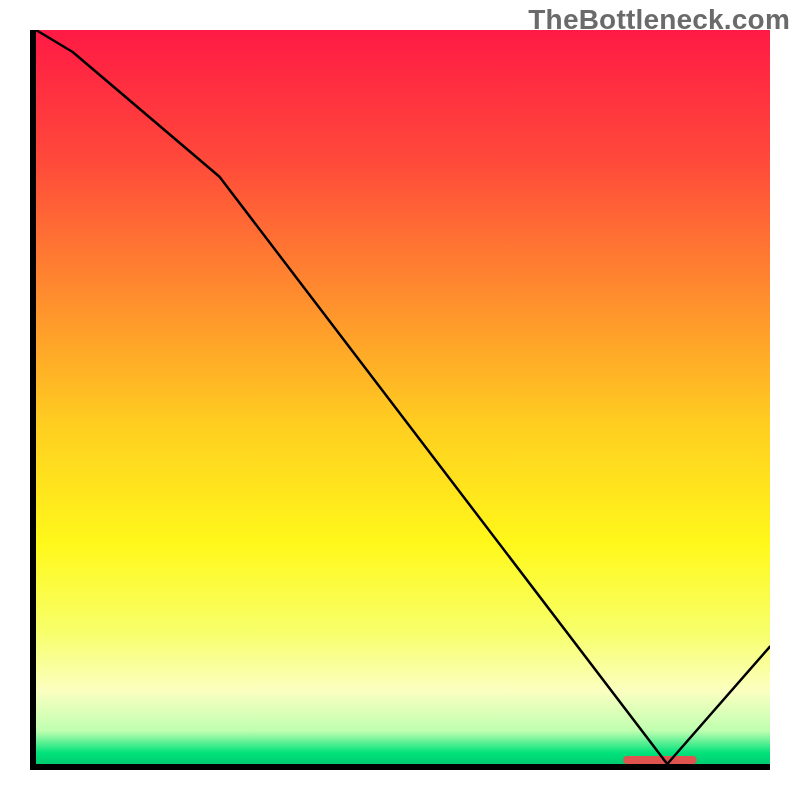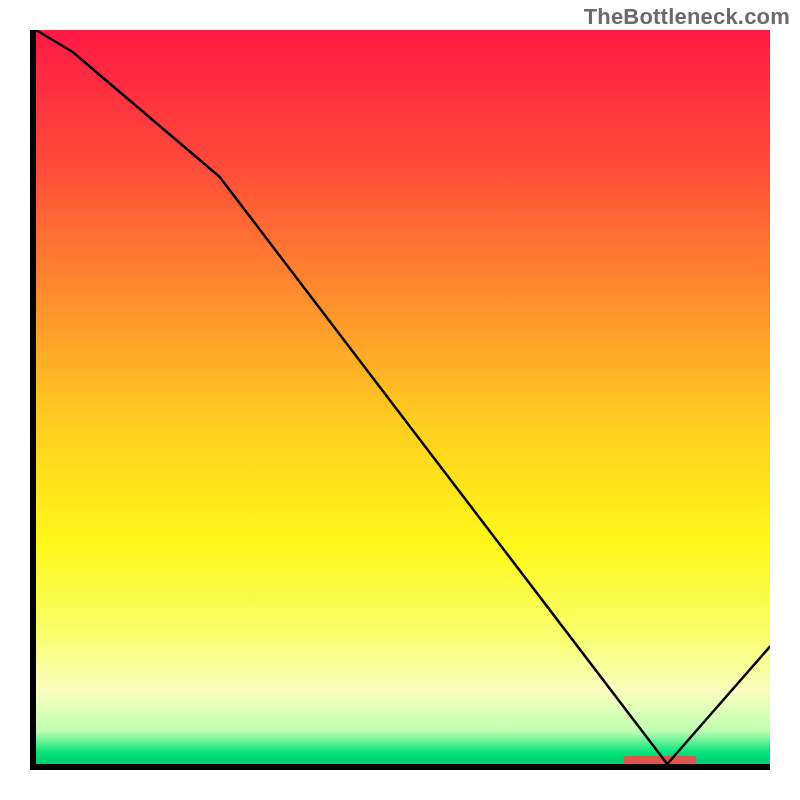--- a/index.html
+++ b/index.html
@@ -13,21 +13,21 @@
   }
   .frame {
     position: relative;
     width: 800px;
     height: 800px;
   }
   .watermark {
     position: absolute;
     top: 4px;
     right: 10px;
-    font-size: 22px;
+    font-size: 28px;
     font-weight: 600;
     color: #6a6a6a;
     letter-spacing: 0.2px;
   }
   .plot-area {
     position: absolute;
     left: 30px;
     top: 30px;
     width: 740px;
     height: 740px;

